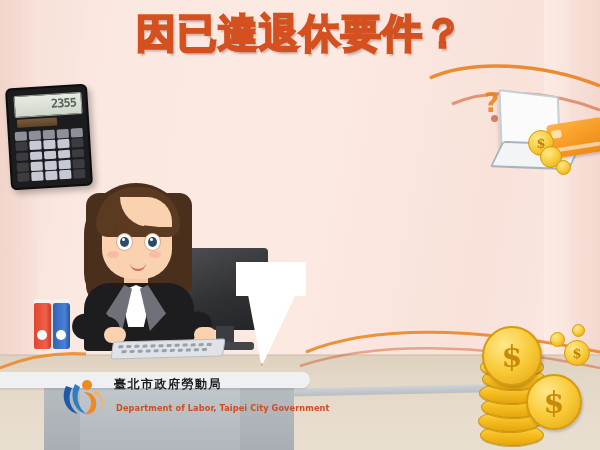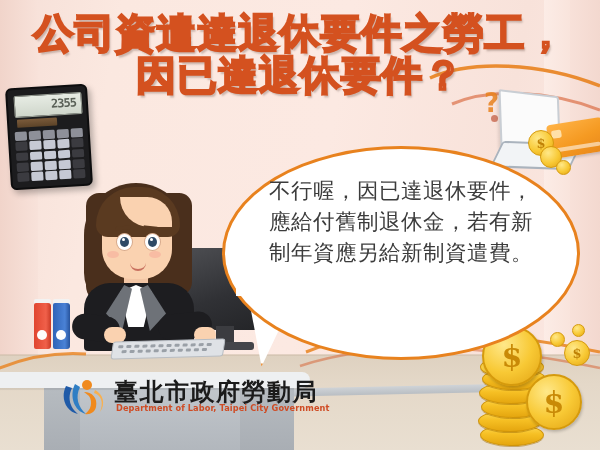--- a/index.html
+++ b/index.html
@@ -494,21 +494,21 @@
     width: 70px; height: 34px;
     background: #ffffff;
     z-index: 8;
   }
 
   
   .logo { position: absolute; left: 62px; top: 376px; z-index: 9; }
   .logo-mark { position: absolute; left: 0; top: 2px; width: 46px; height: 40px; }
   .logo-cn {
     position: absolute; left: 52px; top: 0;
-    font-size: 24px;
+    font-size: 12px;
     font-weight: 700;
     color: #1b1b1b;
     letter-spacing: 1.5px;
     white-space: nowrap;
   }
   .logo-en {
     position: absolute; left: 54px; top: 27px;
     font-size: 8.2px;
     font-weight: 700;
     color: #cf4c25;
@@ -547,21 +547,20 @@
   <svg class="swoosh" viewBox="0 0 600 450">
     <path d="M430 78 C470 60 540 62 600 86" stroke="#e8821e" stroke-width="3.5" fill="none" opacity=".9"></path>
     <path d="M452 104 C490 88 548 90 600 110" stroke="#d4511f" stroke-width="3" fill="none" opacity=".55"></path>
     <path d="M-6 322 C40 300 120 296 176 314" stroke="#e8821e" stroke-width="3.5" fill="none" opacity=".0"></path>
     <path d="M306 352 C370 326 470 326 600 352" stroke="#e8821e" stroke-width="3" fill="none" opacity=".85"></path>
     <path d="M300 366 C372 342 474 342 600 368" stroke="#d4511f" stroke-width="2.5" fill="none" opacity=".45"></path>
     <path d="M-10 372 C26 356 58 352 86 354" stroke="#e8821e" stroke-width="3" fill="none" opacity=".8"></path>
   </svg>
 
   <div class="title">
-    <div>公司資遣達退休要件之勞工，</div>
     <div class="title-line2">因已達退休要件？</div>
   </div>
 
   <div class="calc">
     <div class="calc-screen">
       <div class="calc-digits">2355</div>
     </div>
     <div class="calc-solar"></div>
     <div class="calc-keys">
       <span class="md"></span>
@@ -690,23 +689,20 @@
       <i style="left:49px; top:8px"></i>
     <i style="left:57px; top:8px"></i>
       <i style="left:65px; top:8px"></i>
       <i style="left:73px; top:8px"></i>
     <i style="left:81px; top:8px"></i>
       <i style="left:89px; top:8px"></i>
   </div>
 
   <div class="bubble-tail"></div>
   <div class="bubble-tail-fill"></div>
-  <div class="bubble">
-    <div class="bubble-text">不行喔，因已達退休要件，應給付舊制退休金，若有新制年資應另給新制資遣費。</div>
-  </div>
 
   <div class="logo">
     <svg class="logo-mark" viewBox="0 0 46 40">
       <path d="M4 8 C-2 20 4 34 16 36 C8 30 5 20 10 10 Z" fill="#1f5aa8"></path>
       <path d="M13 6 C7 18 12 33 24 36 C16 29 13 19 18 9 Z" fill="#2f7ec4"></path>
       <circle cx="25" cy="7" r="5" fill="#f08a1e"></circle>
       <path d="M22 14 C30 14 36 20 34 29 C33 34 28 37 23 36 C29 32 31 24 27 18 Z" fill="#f08a1e"></path>
       <path d="M33 12 C41 16 44 26 38 34 C42 24 39 17 32 15 Z" fill="#f9b04e"></path>
     </svg>
     <div class="logo-cn">臺北市政府勞動局</div>

